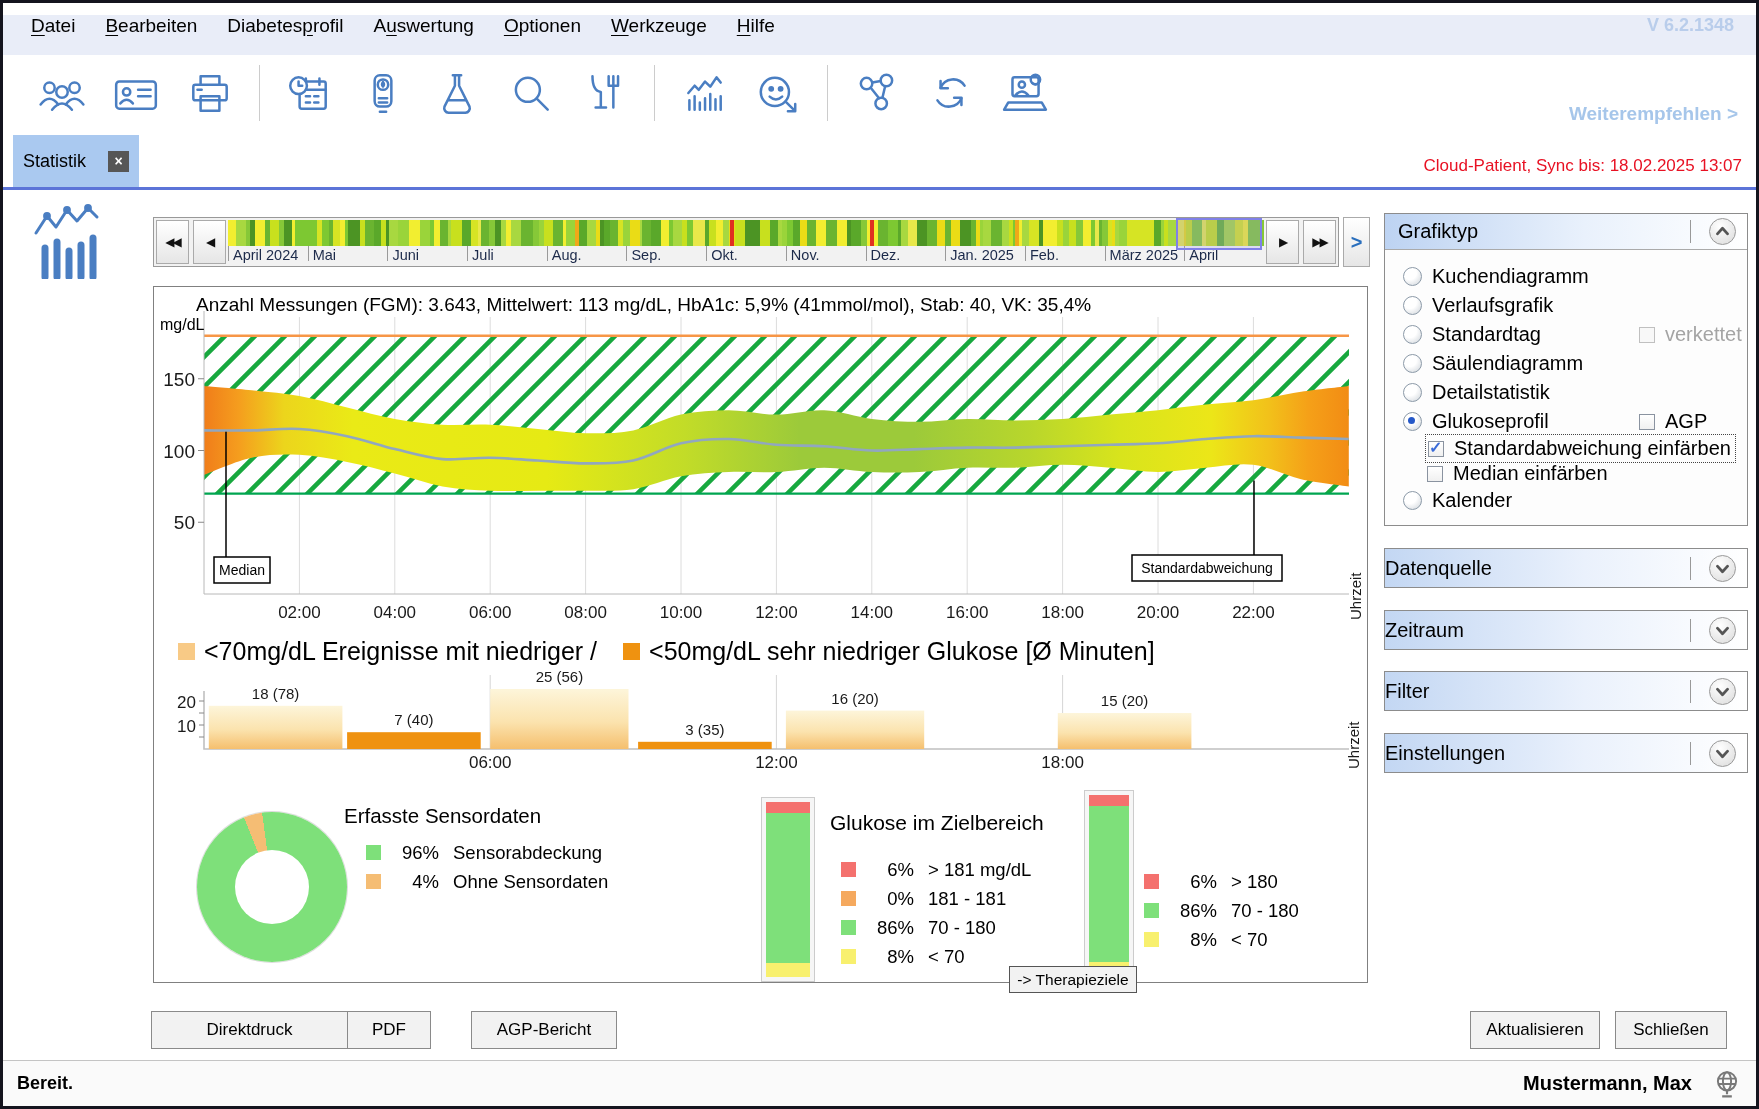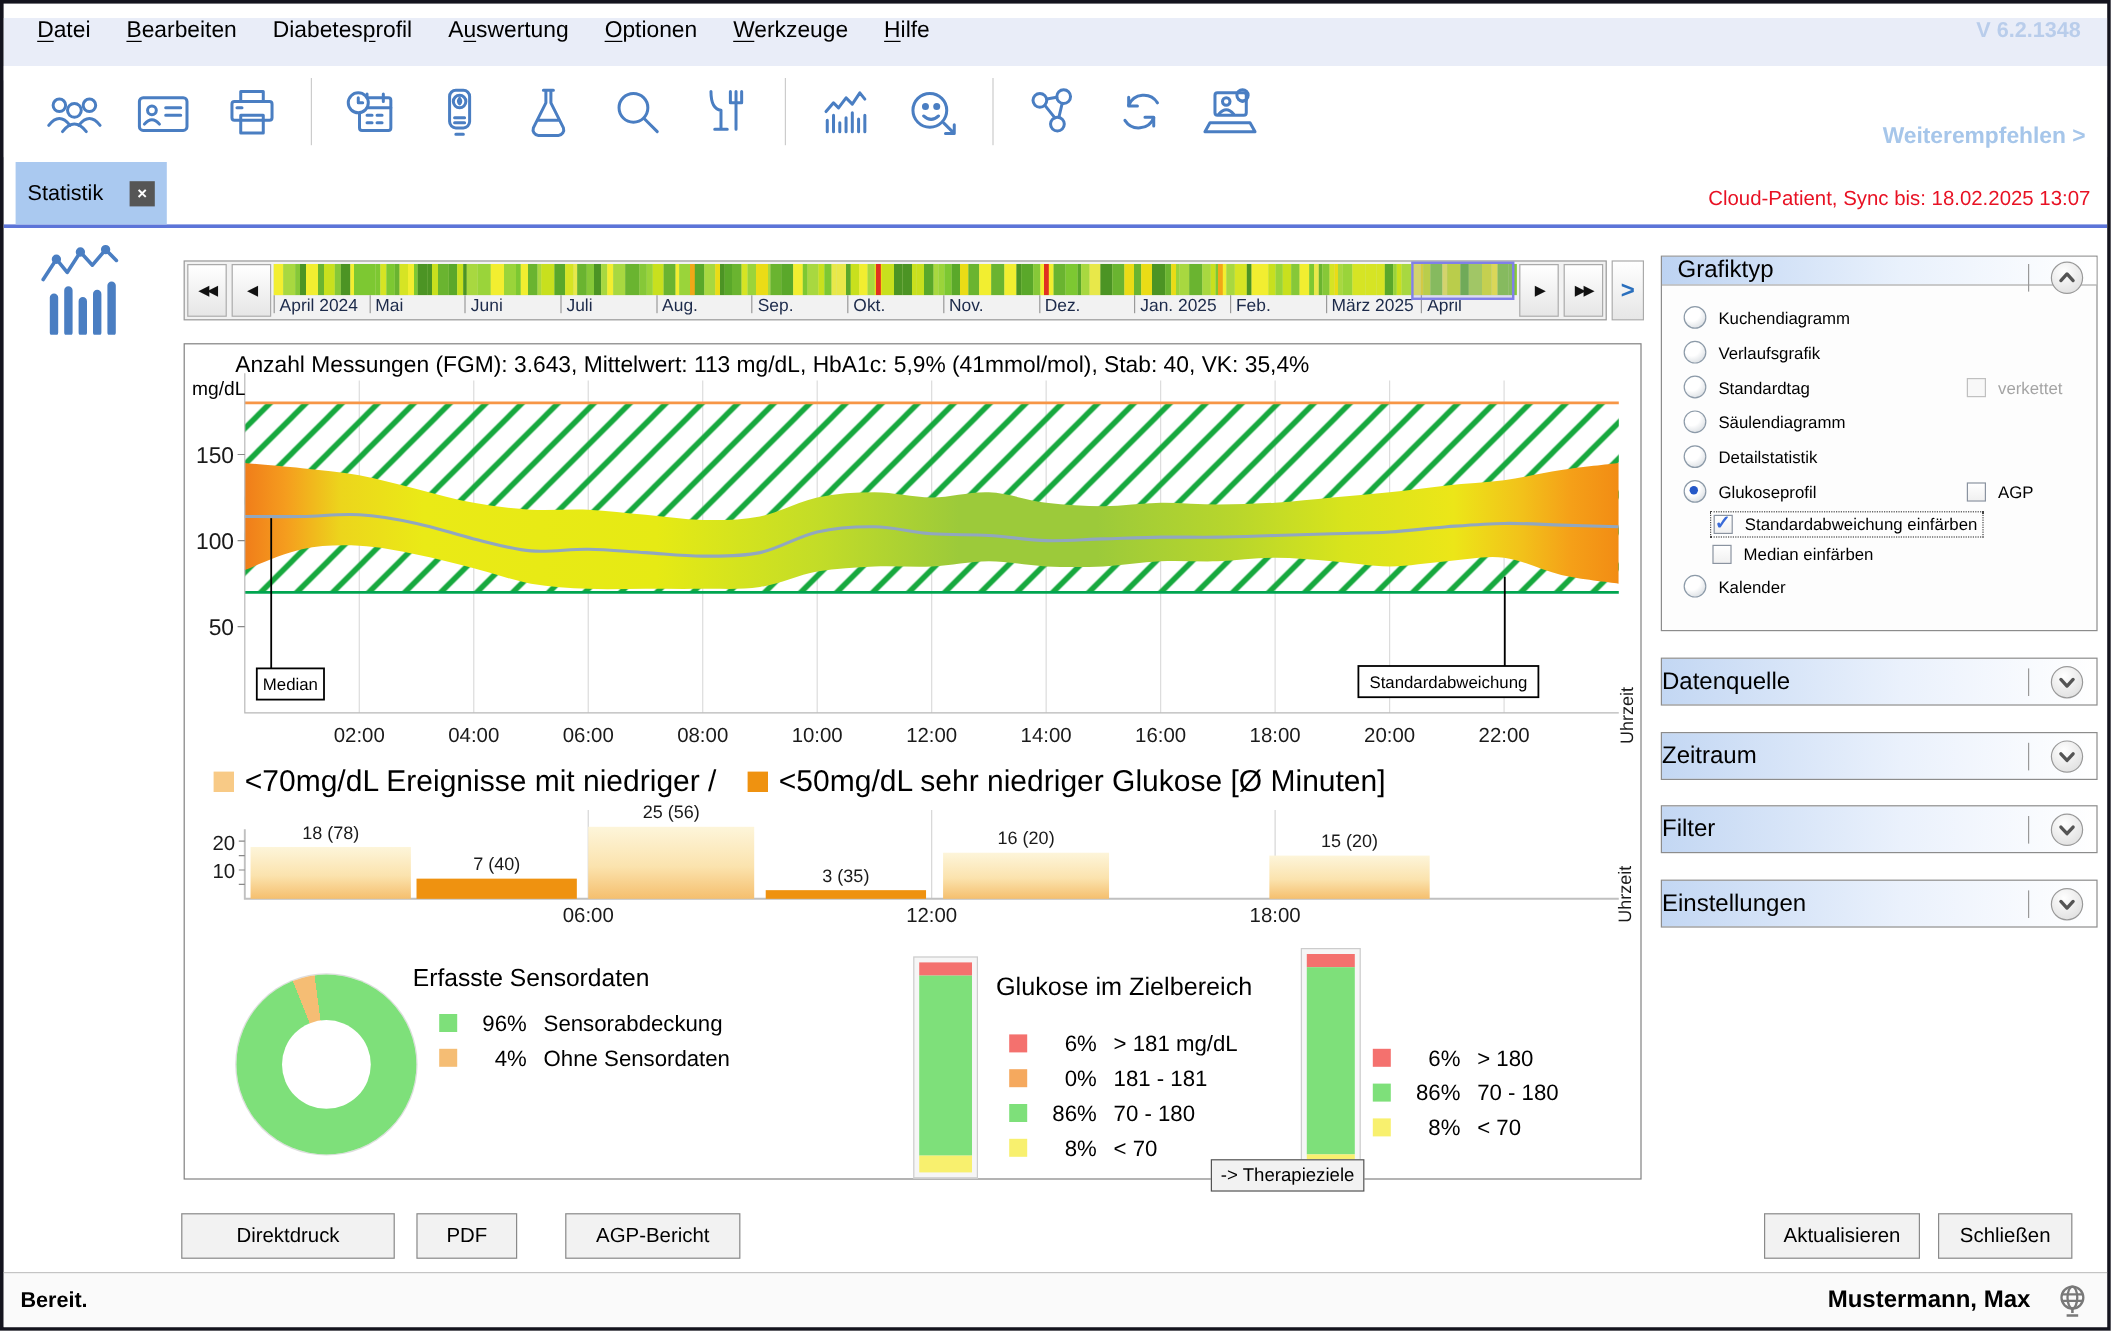--- a/index.html
+++ b/index.html
@@ -60,28 +60,28 @@
   .leg-pct{display:inline-block;width:46px;text-align:right;margin-right:14px;}
   .tirbar{position:absolute;border:1px solid #ccc;background:#f6f6f6;padding:4px;box-sizing:border-box;}
   .tirbar-inner{width:100%;height:100%;display:flex;flex-direction:column;}
   .tir-title{position:absolute;left:676px;top:524px;font-size:21px;}
   .tir-legend-left{position:absolute;left:687px;top:568px;font-size:18.5px;}
   .tir-legend-right{position:absolute;left:990px;top:580px;font-size:18.5px;}
   .tz-btn{position:absolute;left:855px;top:679px;width:128px;height:27px;background:#f2f2f2;border:1px solid #555;
     font-size:15.5px;display:flex;align-items:center;justify-content:center;font-family:inherit;cursor:pointer;}
   
   .gpanel{position:absolute;left:1381px;top:210px;width:364px;height:313px;border:1px solid #8c8c8c;background:#fdfdfd;box-sizing:border-box;}
-  .gp-head{position:relative;height:24px;background:linear-gradient(90deg,#bdd3f2,#e9f1fc 55%,#fff);border-bottom:1px solid #aaa;
+  .gp-head{position:relative;height:36px;background:linear-gradient(90deg,#bdd3f2,#e9f1fc 55%,#fff);border-bottom:1px solid #aaa;
     display:flex;align-items:center;padding-left:13px;font-size:20px;box-sizing:border-box;}
   .hd-div{position:absolute;right:56px;top:6px;width:1px;height:23px;background:#999;}
   .circle-btn{position:absolute;right:11px;top:4px;width:27px;height:27px;border-radius:50%;border:1px solid #999;
     background:radial-gradient(circle at 40% 30%,#fff,#dadada);cursor:pointer;box-sizing:border-box;}
   .circle-btn svg{width:100%;height:100%;}
   .gp-body{padding:12px 0 0 18px;}
-  .opt-row{position:relative;display:flex;align-items:center;height:29px;font-size:14px;}
+  .opt-row{position:relative;display:flex;align-items:center;height:29px;font-size:20px;}
   .opt-row.indent{margin-left:24px;height:25px;}
   .radio{width:17px;height:17px;border-radius:50%;border:1px solid #8c9aa8;background:radial-gradient(circle at 35% 30%,#fff 40%,#ccd2d8);
     margin-right:10px;position:relative;flex:0 0 auto;}
   .radio.checked::after{content:"";position:absolute;left:4px;top:4px;width:7px;height:7px;border-radius:50%;background:#2558c8;}
   .checkbox{width:16px;height:16px;border:1px solid #8a93a0;background:linear-gradient(#fff,#f0f0f0);margin-right:10px;
     position:relative;flex:0 0 auto;box-sizing:border-box;}
   .checkbox.checked::after{content:"\2713";position:absolute;left:0px;top:-4px;color:#3a6bd8;font-size:16px;font-weight:bold;}
   .checkbox.disabled{border-color:#c0c0c0;background:#f8f8f8;}
   .extra{position:absolute;left:236px;display:flex;align-items:center;}
   .disabled-text{color:#a4a4a4;}
@@ -660,21 +660,21 @@
           <span class="checkbox"></span>
           <span class="opt-label">Median einfärben</span>
         </div>
         <div class="opt-row">
           <span class="radio"></span>
           <span class="opt-label">Kalender</span>
         </div>
       </div>
   </div>
 
-  <button class="btn" style="left:148px;top:1008px;width:178px;">Direktdruck</button>
+  <button class="btn" style="left:148px;top:1008px;width:197px;">Direktdruck</button>
   <button class="btn" style="left:344px;top:1008px;width:84px;">PDF</button>
   <button class="btn" style="left:468px;top:1008px;width:146px;">AGP-Bericht</button>
   <button class="btn" style="left:1467px;top:1008px;width:130px;">Aktualisieren</button>
   <button class="btn" style="left:1612px;top:1008px;width:112px;">Schließen</button>
 
   <div class="statusbar">
     <span class="status-left">Bereit.</span>
     <span class="patient">Mustermann, Max</span>
     <span class="globe">
       <svg viewBox="0 0 28 28" fill="none" stroke="#787878" stroke-width="1.8">

